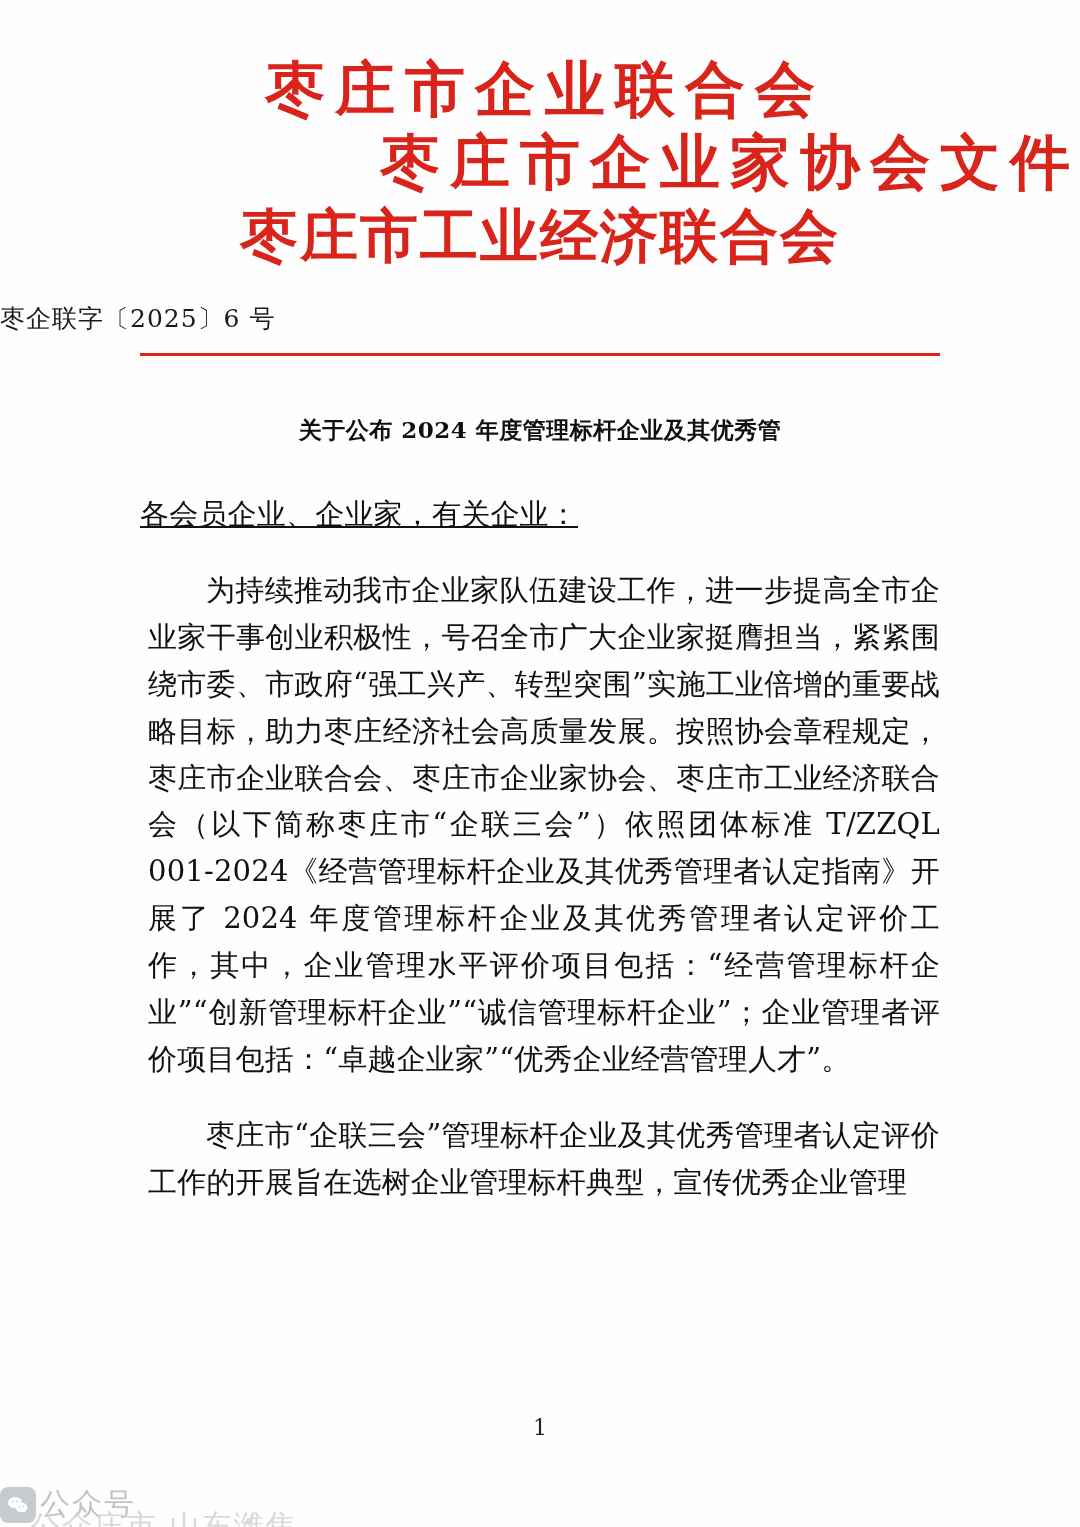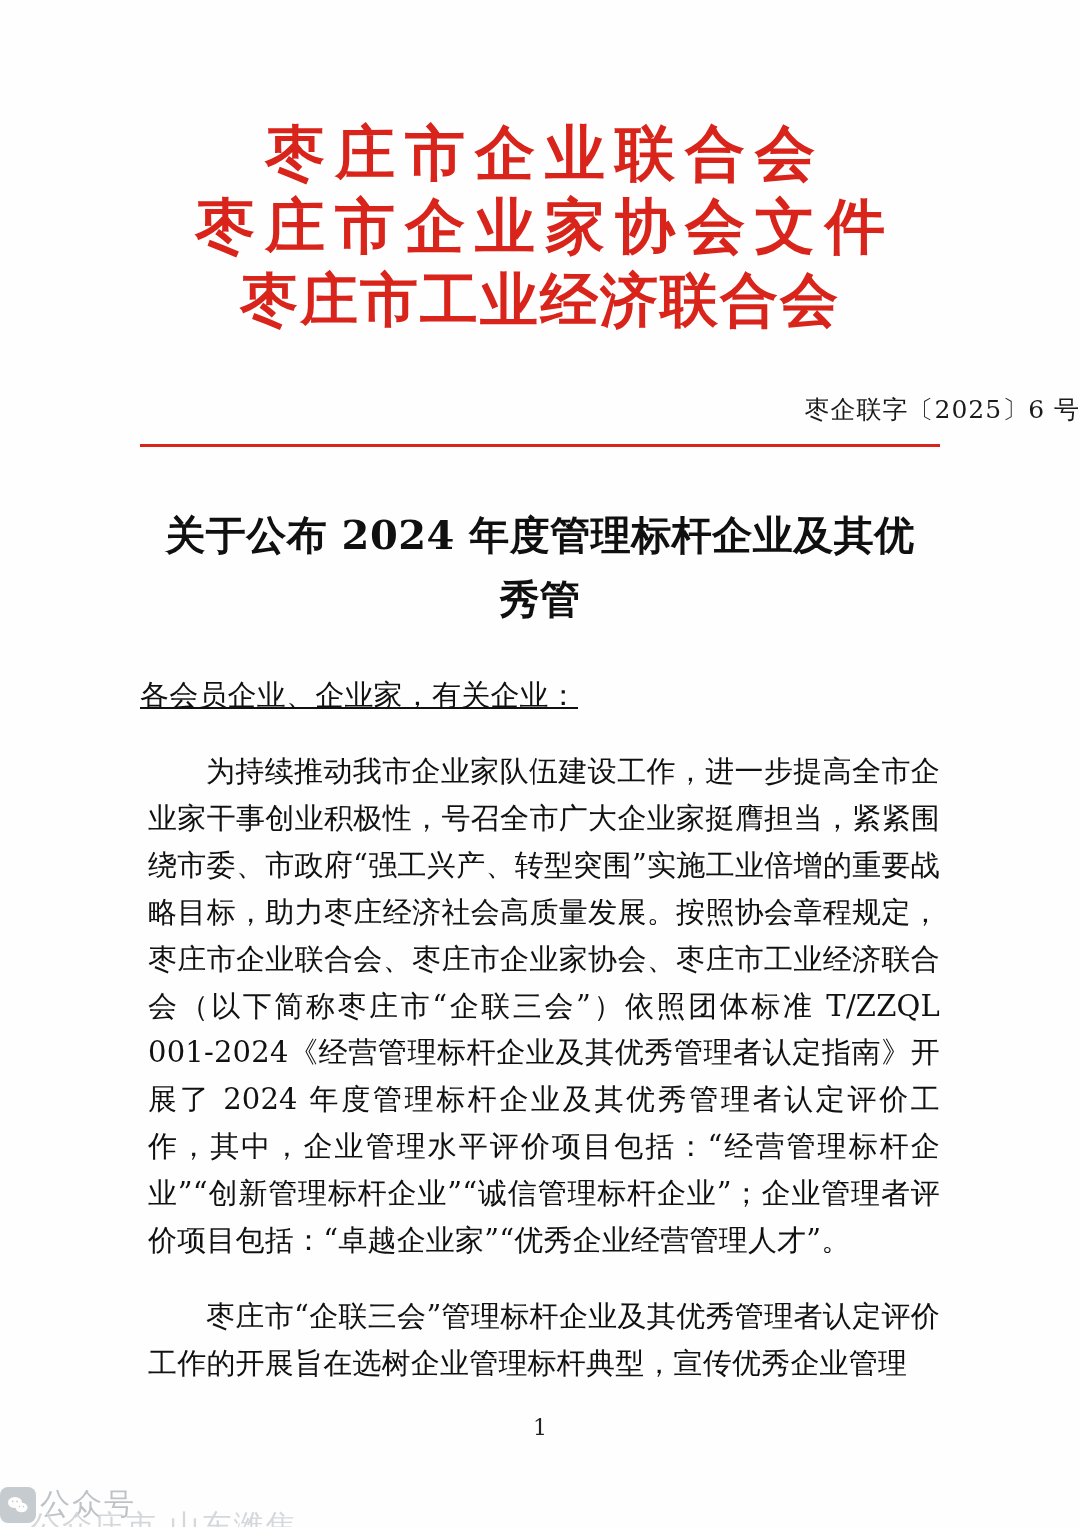--- a/index.html
+++ b/index.html
@@ -16,71 +16,72 @@
   }
 
   .page {
     position: absolute;
     inset: 0;
     background: #fefefe;
   }
 
   
   .masthead {
-    padding-top: 120px;
+    padding-top: 56px;
     text-align: center;
   }
   .masthead-line {
     color: #d8241b;
     font-weight: bold;
     font-family: "DejaVu Serif", "Liberation Serif", serif;
     line-height: 1.12;
     white-space: nowrap;
   }
   .masthead-line.l1 {
     font-size: 60px;
     letter-spacing: 10px;
     text-indent: 10px;
   }
   .masthead-line.l2 {
     font-size: 60px;
     letter-spacing: 10px;
     text-indent: 10px;
     margin-top: 6px;
+    text-align: right;
   }
   .masthead-line.l3 {
     font-size: 58px;
     letter-spacing: 2px;
     margin-top: 8px;
   }
 
   
   .docnum-wrap {
-    margin-top: 60px;
-    text-align: right;
+    margin-top: 33px;
+    text-align: left;
   }
   .docnum {
     font-size: 25px;
     color: #1a1a1a;
     letter-spacing: 1px;
     font-family: "DejaVu Serif", "Liberation Serif", serif;
   }
   .red-rule {
     margin: 18px auto 0 auto;
     width: 800px;
     height: 3px;
     background: #d8241b;
   }
 
   
   .doc-title {
     margin: 56px auto 0 auto;
     width: 790px;
     text-align: center;
-    font-size: 40px;
+    font-size: 23px;
     font-weight: bold;
     line-height: 1.58;
     color: #101010;
     letter-spacing: 0.5px;
   }
   .doc-title .ln {
     display: block;
   }
 
   

